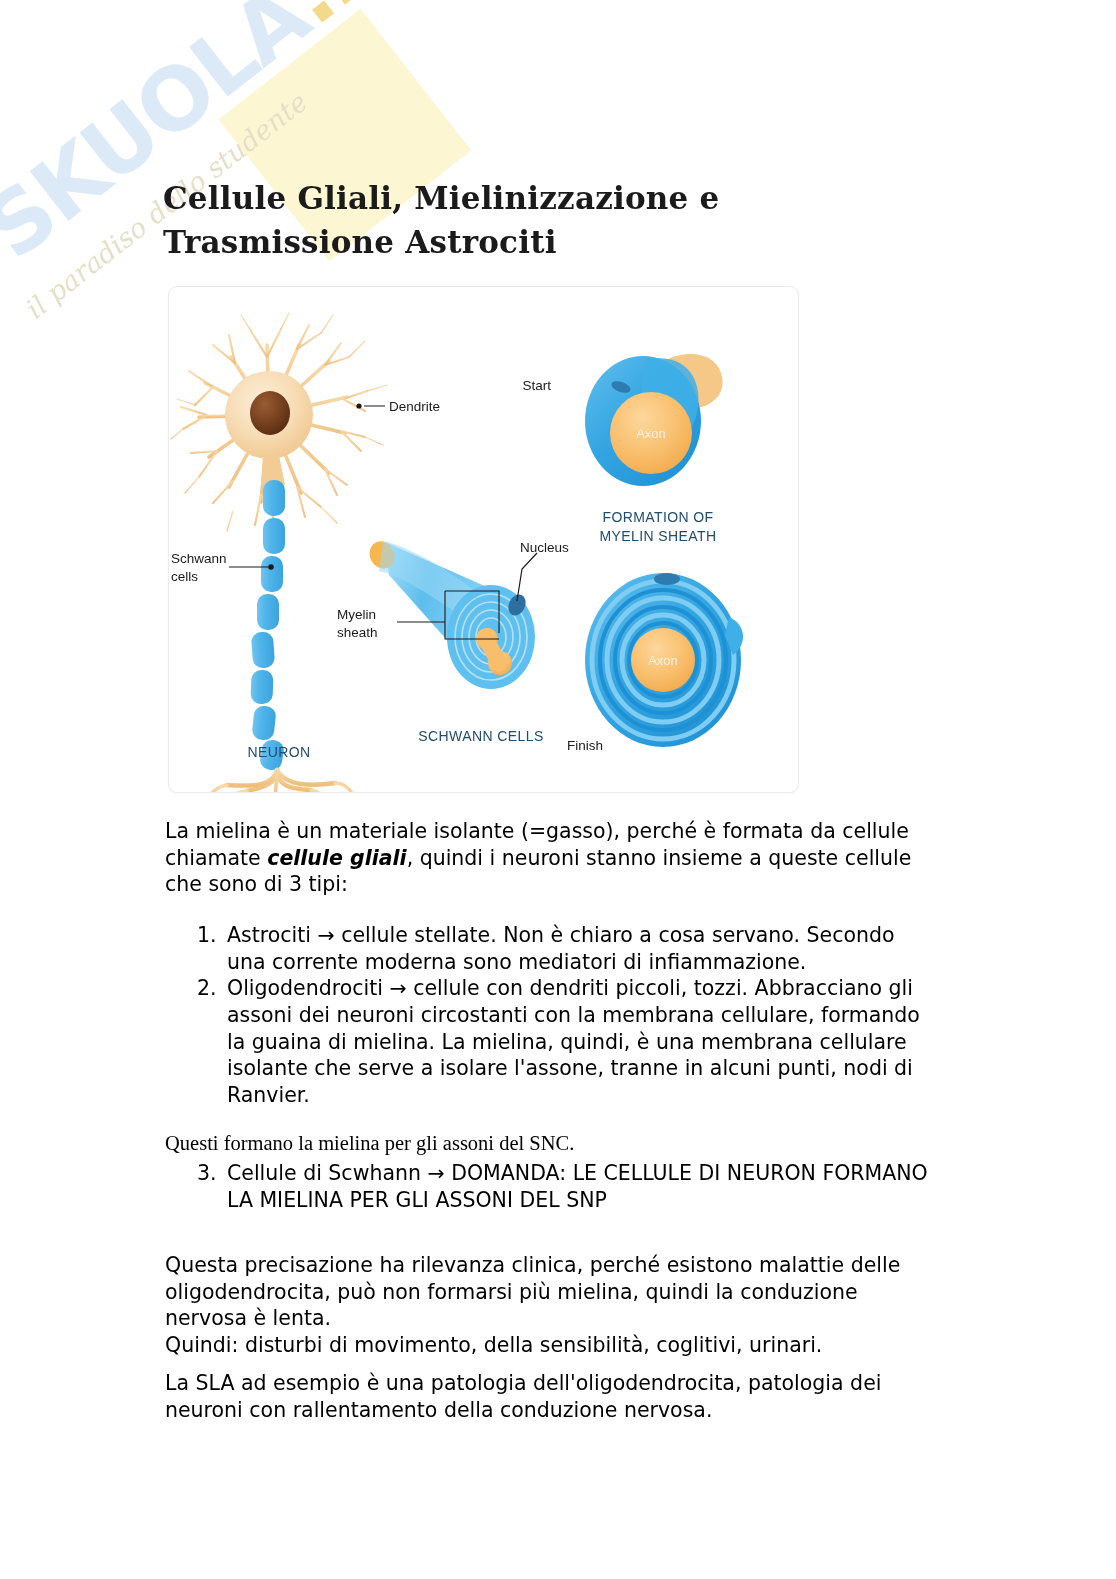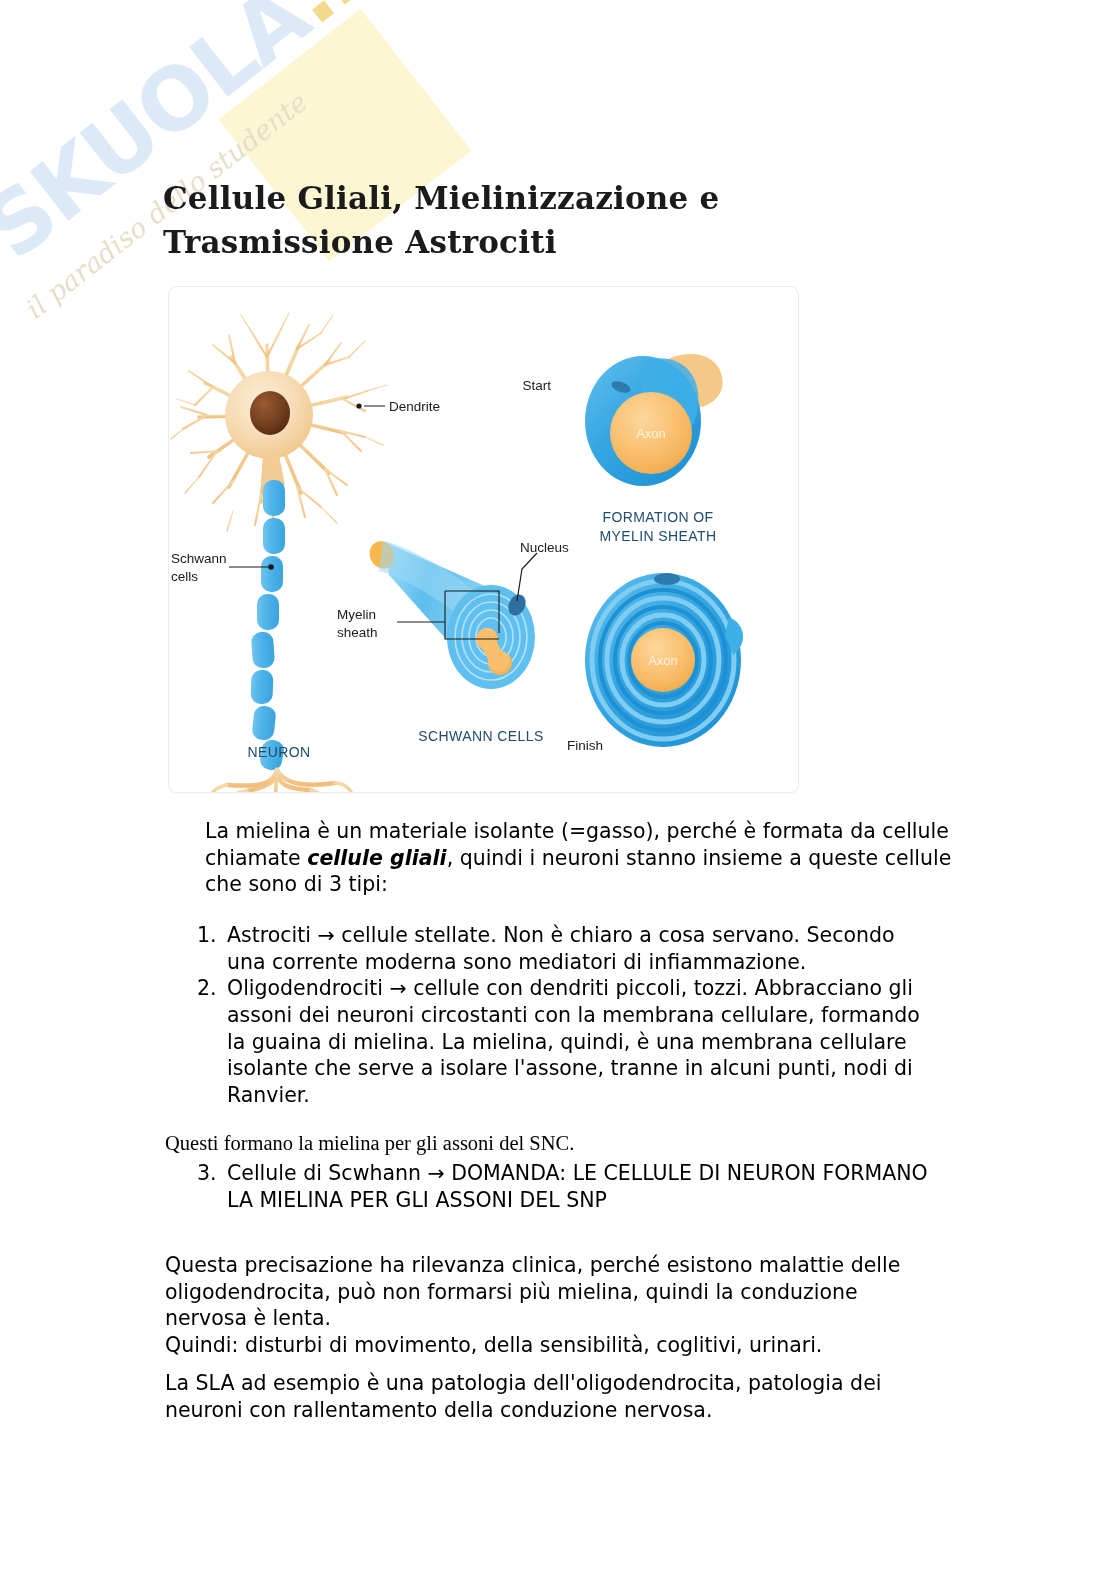--- a/index.html
+++ b/index.html
@@ -122,21 +122,21 @@
   }
 
   
   .body-text {
     position: absolute;
     font-family: "DejaVu Sans", sans-serif;
     font-size: 20.5px;
     line-height: 1.30;
     color: #000000;
   }
-  .para-intro { left: 165px; top: 818px; width: 760px; margin-left: 40px; }
+  .para-intro { left: 165px; top: 818px; width: 760px; }
   .para-snc   { left: 165px; top: 1130px; width: 760px; font-family: Liberation Serif, serif; }
   .para-clin  { left: 165px; top: 1252px; width: 765px; }
   .para-sla   { left: 165px; top: 1370px; width: 765px; }
 
   .bold-italic {
     font-weight: bold;
     font-style: italic;
   }
 
   .num-list {

